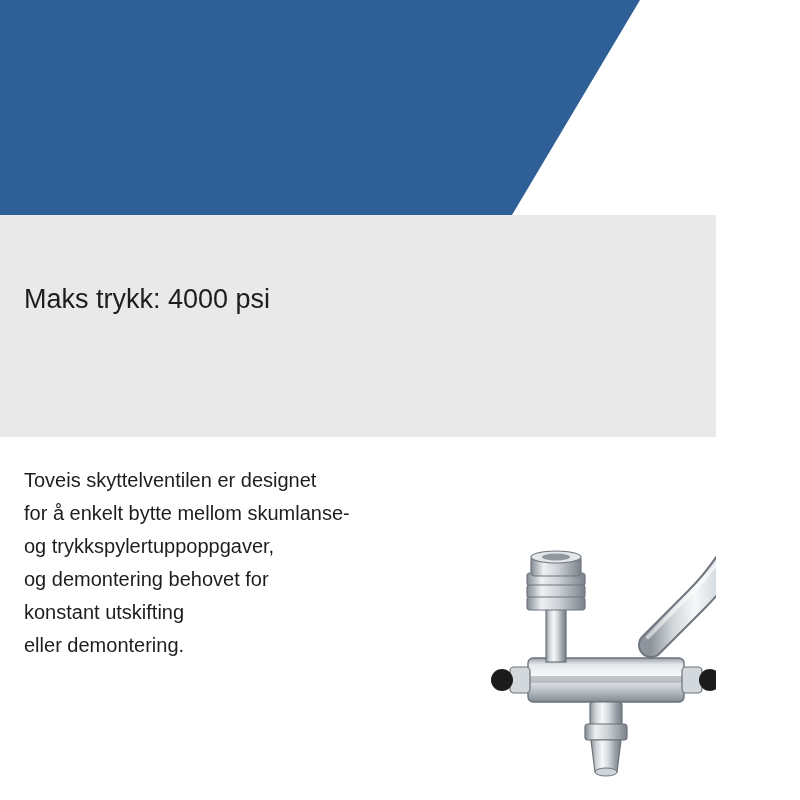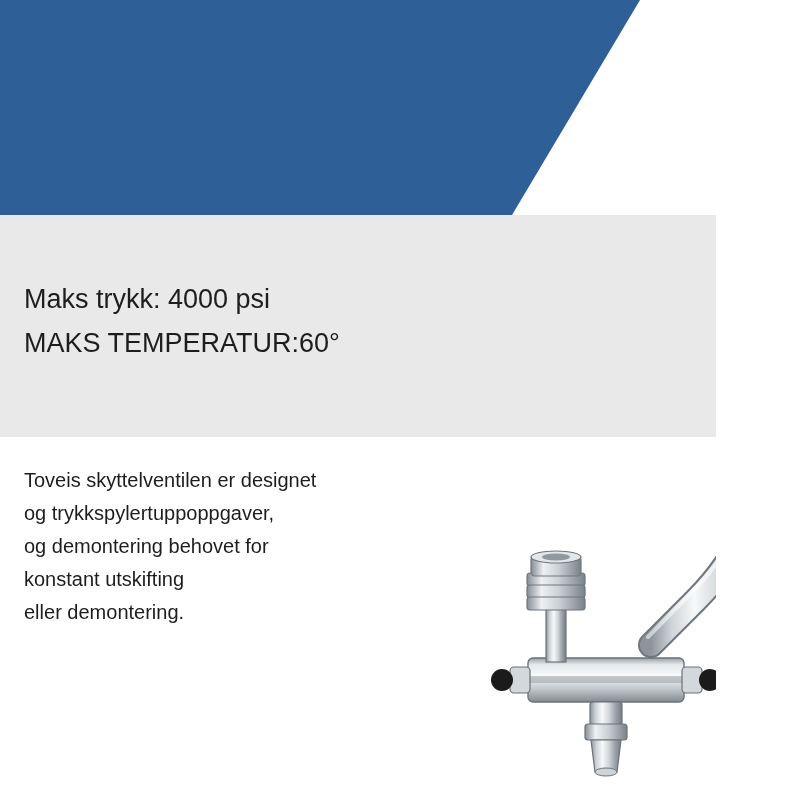--- a/index.html
+++ b/index.html
@@ -190,24 +190,24 @@
   </div>
 
   <div class="banner"></div>
   <div class="banner-inner">
     <div class="banner-line">Høytrykksspyler</div>
     <div class="banner-line">Dobbeltspissfeste</div>
   </div>
 
   <div class="spec-list">
     <div class="spec-line">Maks trykk: 4000 psi</div>
-    <div class="spec-line">MAKS TEMPERATUR:60°</div>
   </div>
 
   <div class="description">
     <div class="desc-line">Toveis skyttelventilen er designet</div>
+    <div class="desc-line">for å enkelt bytte mellom skumlanse-</div>
     <div class="desc-line">og trykkspylertuppoppgaver,</div>
     <div class="desc-line">og demontering behovet for</div>
     <div class="desc-line">konstant utskifting</div>
     <div class="desc-line">eller demontering.</div>
   </div>
 
 </div>
 
 </body></html>

